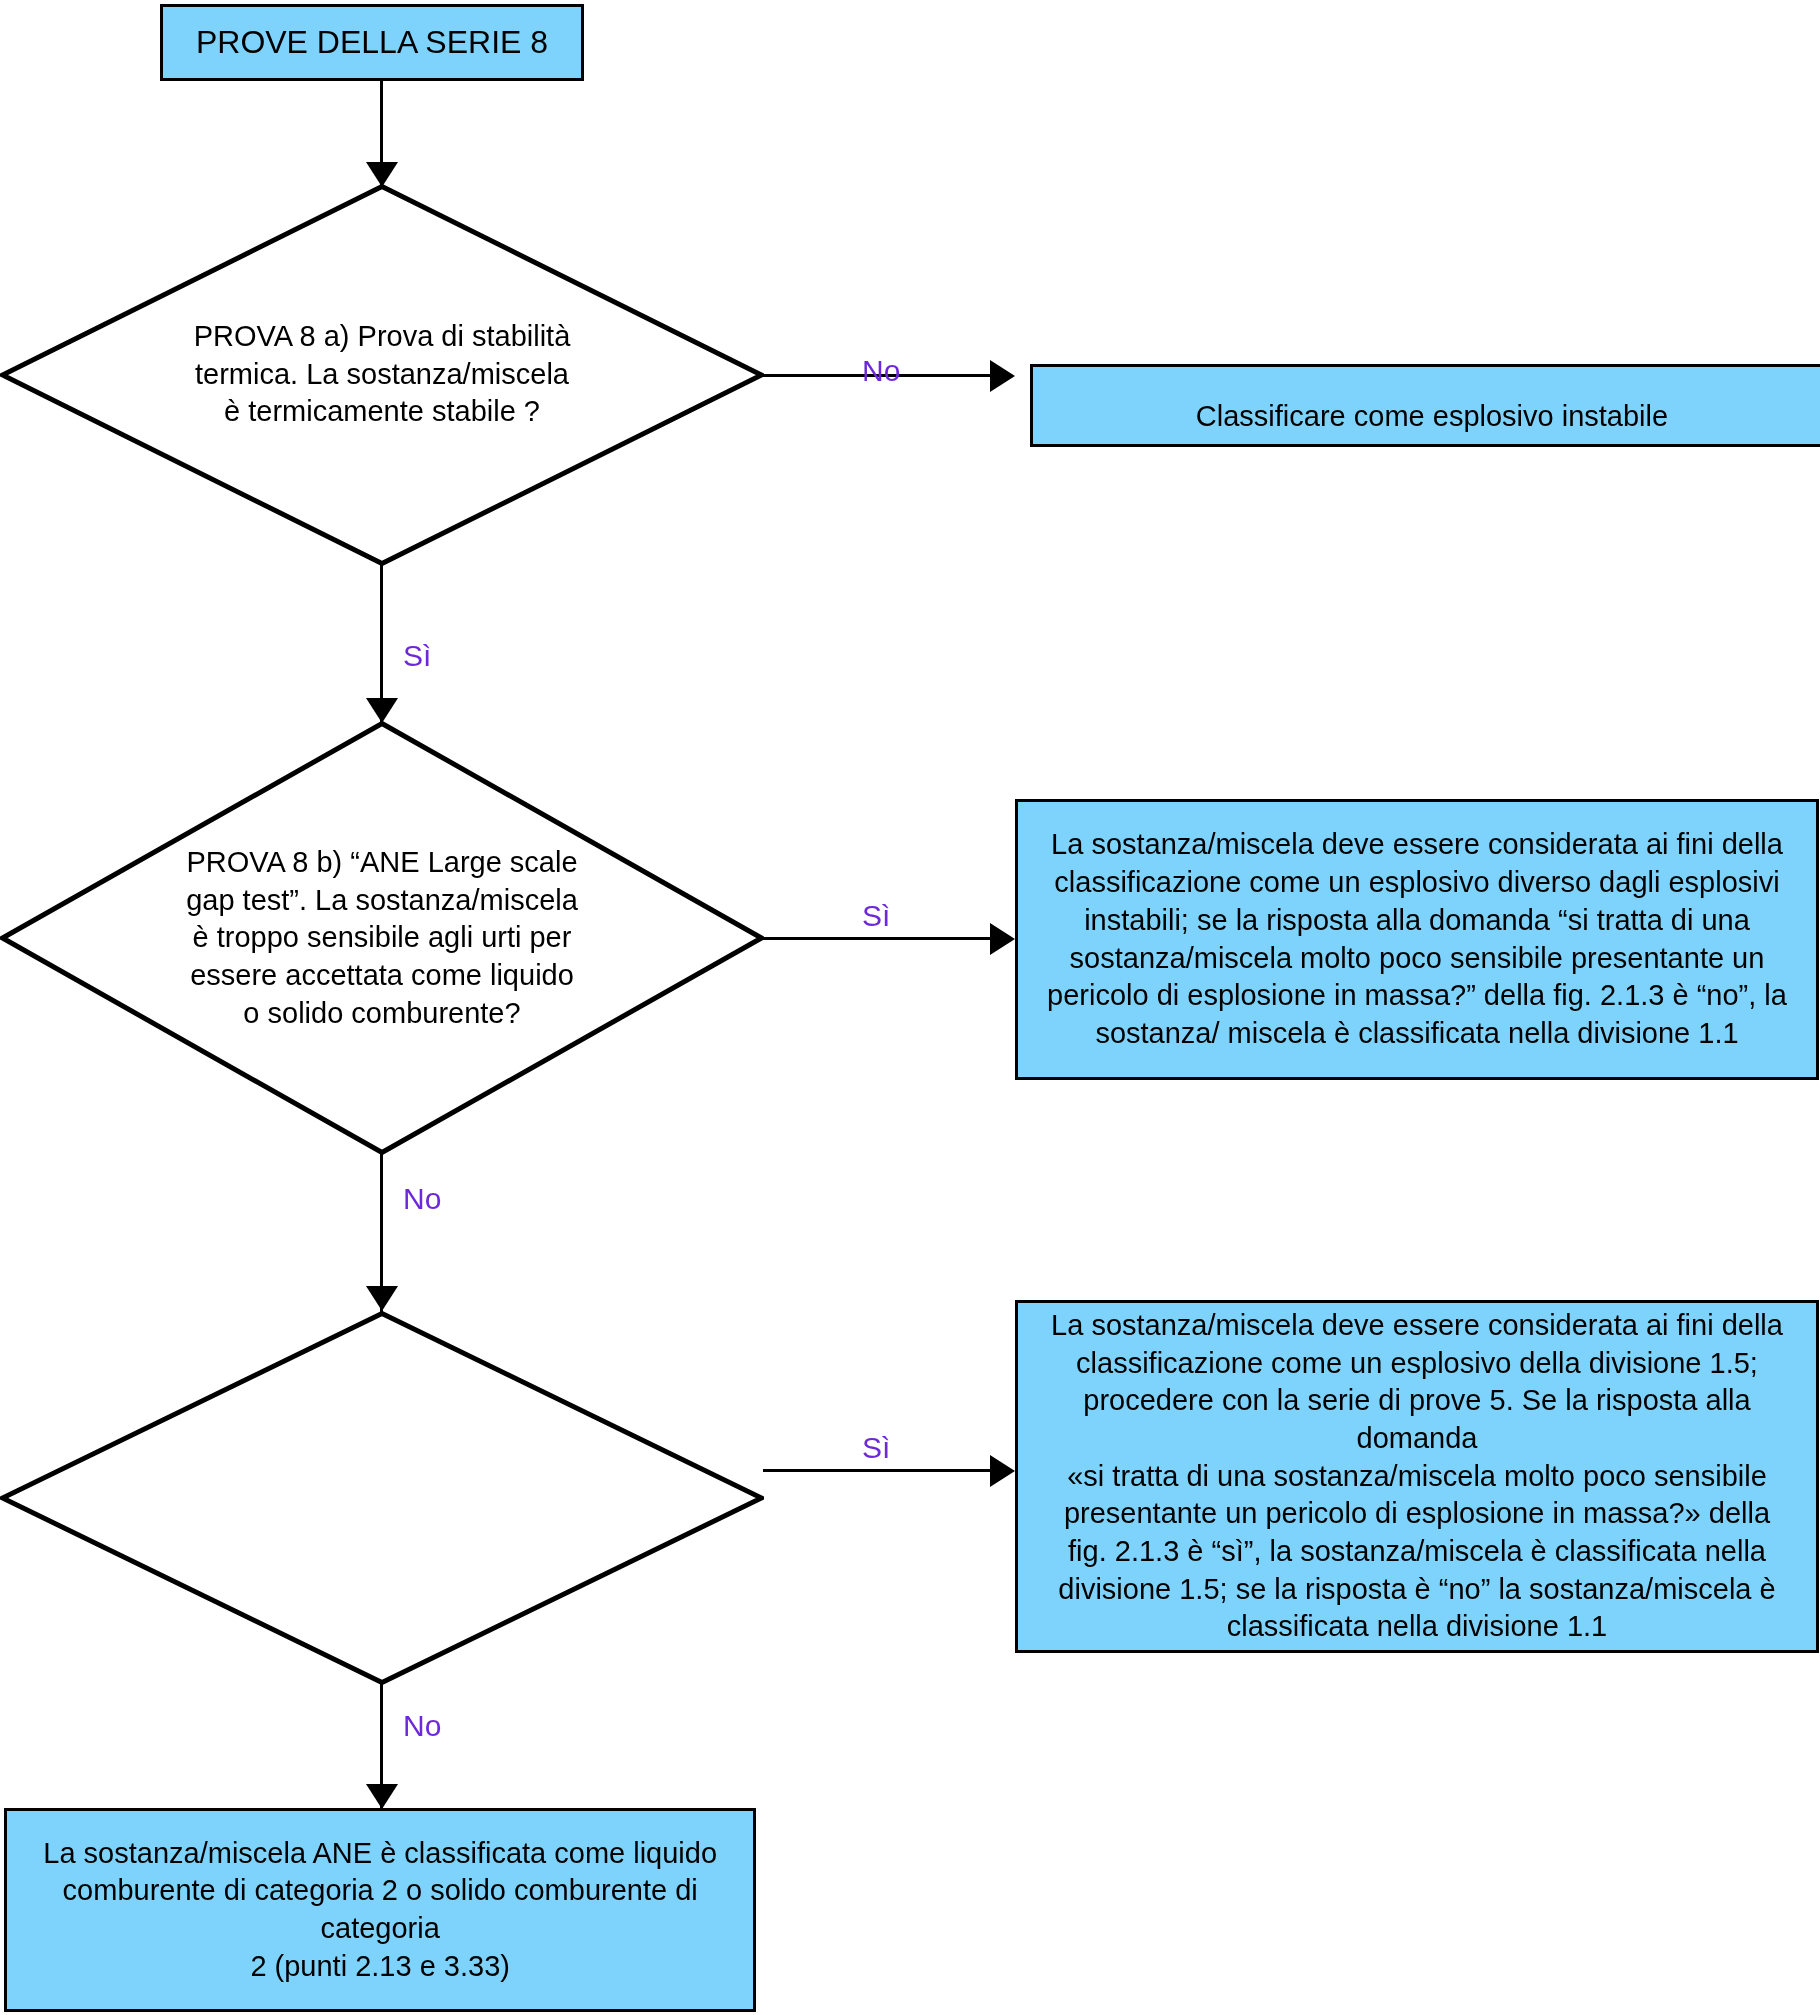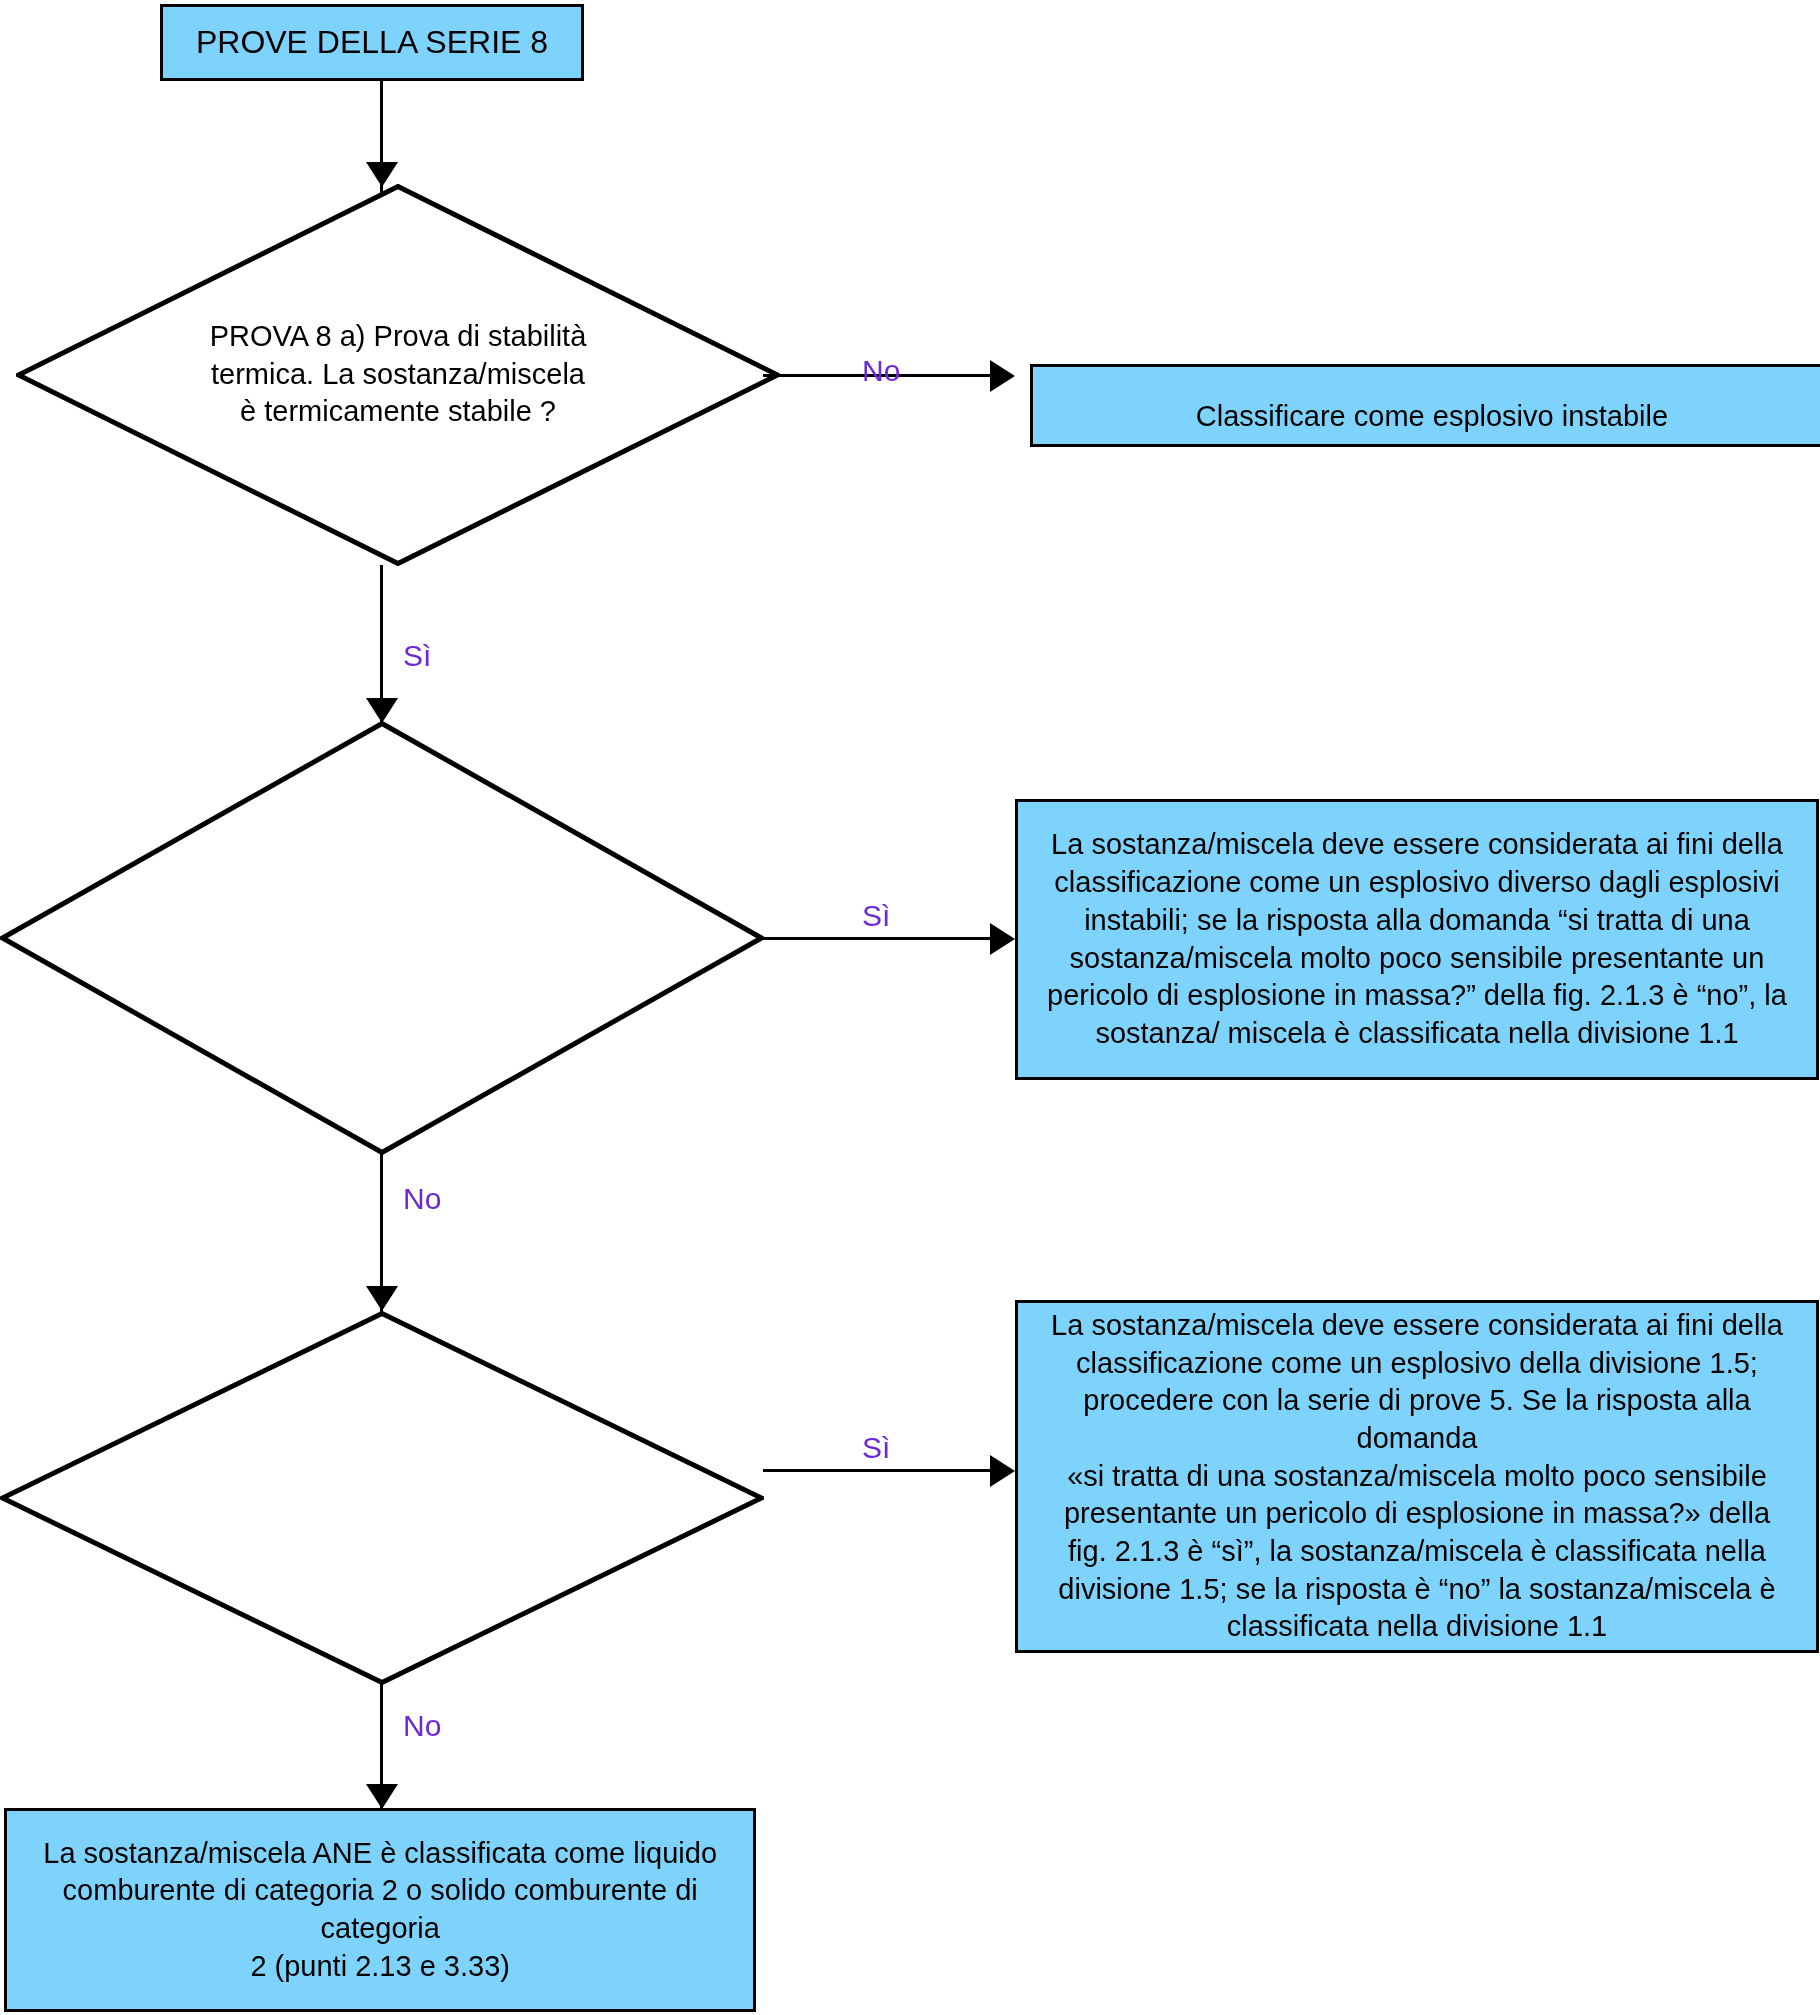--- a/index.html
+++ b/index.html
@@ -103,21 +103,21 @@
 
 <div id="canvas">
 
   <div class="node box fs-title" style="left:160px; top:4.2px; width:424px; height:77px;">
     <span class="txt">PROVE DELLA SERIE 8</span>
   </div>
 
   <div class="vline" style="left:380px; top:81px; height:112px;"></div>
   <div class="arrow-down" style="left:366px; top:162px;"></div>
 
-  <div class="node diamond fs-node" style="left:16px; top:184px; width:764px; height:382px;">
+  <div class="node diamond fs-node" style="left:0px; top:184px; width:764px; height:382px;">
     <svg viewBox="0 0 920 460" preserveAspectRatio="none">
       <polygon points="460,3 917,230 460,457 3,230" fill="#ffffff" stroke="#000000" stroke-width="5" vector-effect="non-scaling-stroke"></polygon>
     </svg>
     <div class="txt">PROVA 8 a) Prova di stabilità
 termica. La sostanza/miscela
 è termicamente stabile ?</div>
   </div>
 
   <div class="hline" style="left:763px; top:374px; width:245px;"></div>
   <div class="arrow-right" style="left:990px; top:360px;"></div>
@@ -128,20 +128,25 @@
   </div>
 
   <div class="vline" style="left:380px; top:565px; height:162px;"></div>
   <div class="arrow-down" style="left:366px; top:698px;"></div>
   <div class="edge-label" style="left:403px; top:641px;">Sì</div>
 
   <div class="node diamond fs-node" style="left:0px; top:721px; width:764px; height:434px;">
     <svg viewBox="0 0 920 522" preserveAspectRatio="none">
       <polygon points="460,3 917,261 460,519 3,261" fill="#ffffff" stroke="#000000" stroke-width="5" vector-effect="non-scaling-stroke"></polygon>
     </svg>
+    <div class="txt">PROVA 8 b) “ANE Large scale
+gap test”. La sostanza/miscela
+è troppo sensibile agli urti per
+essere accettata come liquido
+o solido comburente?</div>
   </div>
 
   <div class="hline" style="left:763px; top:937px; width:245px;"></div>
   <div class="arrow-right" style="left:990px; top:923px;"></div>
   <div class="edge-label" style="left:862px; top:901px;">Sì</div>
 
   <div class="node box fs-body" style="left:1015px; top:799px; width:804px; height:281px;">
     <span class="txt">La sostanza/miscela deve essere considerata ai fini della
 classificazione come un esplosivo diverso dagli esplosivi
 instabili; se la risposta alla domanda “si tratta di una

